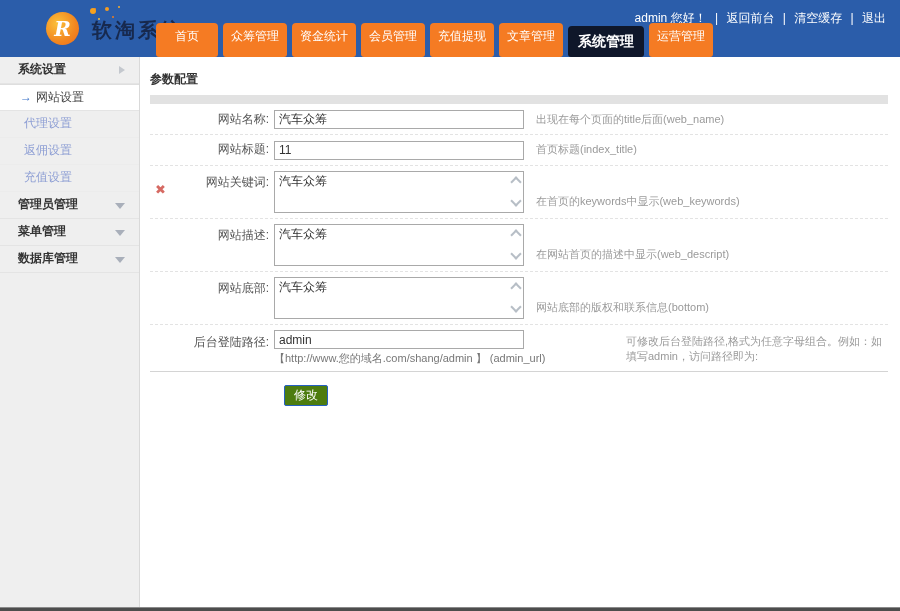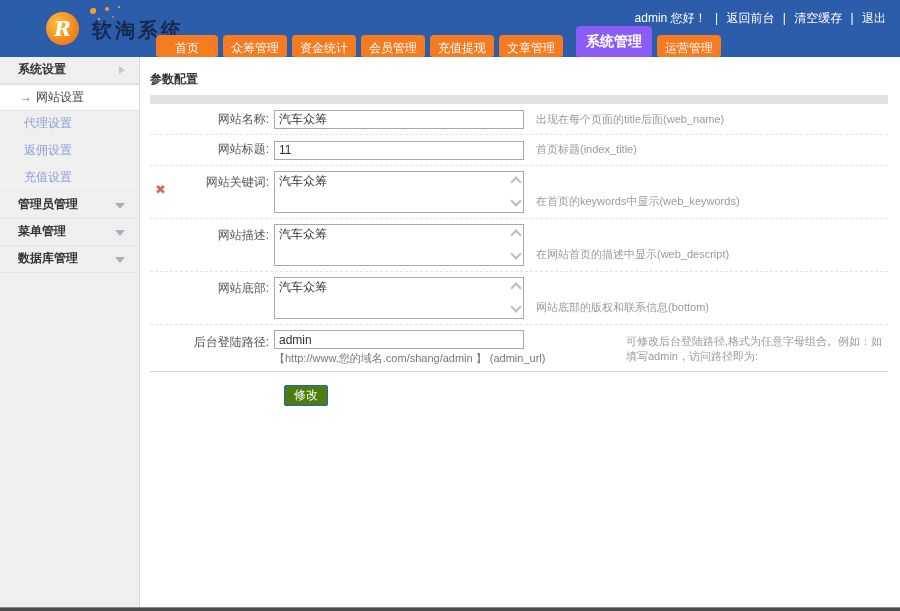--- a/index.html
+++ b/index.html
@@ -17,24 +17,24 @@
   .logo-dots { position:absolute; left:90px; top:8px; width:6px; height:6px;
     border-radius:50%; background:#f7a21f;
     box-shadow:14px -2px 0 -1px #f59b22, 6px 8px 0 -2px #fbbf3a, 20px 6px 0 -2px #ef7d20,
                26px -4px 0 -2px #f7ae2c, 2px -2px 0 -2px #f08122; }
   .logo-title { position:absolute; left:92px; top:17px; font-size:20px; font-weight:bold;
     color:#17294e; letter-spacing:3px; }
   .userbar { position:absolute; right:14px; top:10px; color:#fff; font-size:12px; }
   .userbar a { color:#fff; text-decoration:none; }
   .userbar .sep { margin:0 5px; }
   .nav { position:absolute; left:156px; bottom:0; display:flex; align-items:flex-end; gap:5px; }
-  .nav-btn { min-width:62px; height:22px; line-height:27px; padding:0 8px; text-align:center;
+  .nav-btn { min-width:62px; height:34px; line-height:27px; padding:0 8px; text-align:center;
     background:#f57b23; color:#fff; font-size:12px; border-radius:4px 4px 3px 3px; cursor:pointer; }
-  .nav-btn.active { background:#8b5cf6; height:31px; line-height:31px; font-size:14px;
-    font-weight:bold; min-width:76px;margin-left:8px; }
+  .nav-btn.active { background:#0f172a; height:31px; line-height:31px; font-size:14px;
+    font-weight:bold; min-width:76px; }
 
   
   .content { display:flex; height:550px; }
   .sidebar { width:140px; background:#efefef; border-right:1px solid #d9d9d9; }
   .sb-item { height:27px; line-height:25px; padding-left:18px; font-size:12px;
     border-bottom:1px solid #e4e4e4; position:relative; cursor:pointer; }
   .sb-group { color:#333; font-weight:bold; }
   .sb-child { color:#8d9ed4; padding-left:24px; border-bottom:1px solid #ececec; }
   .sb-active { background:#fff; color:#444; padding-left:20px; border-top:1px solid #dedede; }
   .sb-active .arrow-go { color:#3a72c8; font-weight:bold; margin-right:4px; font-size:12px; }

